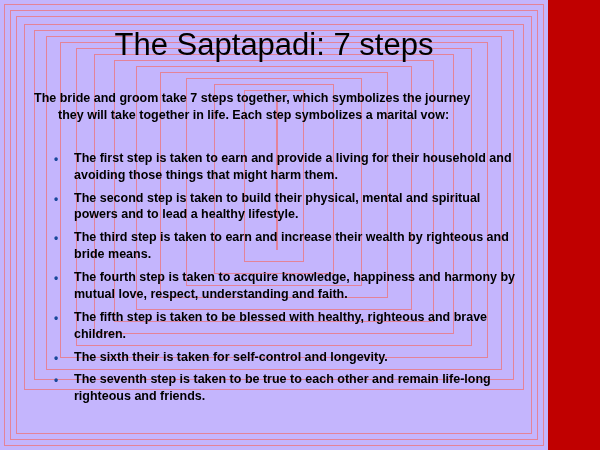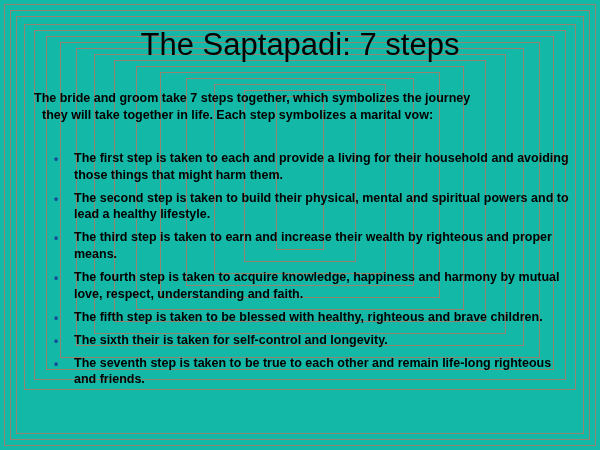--- a/index.html
+++ b/index.html
@@ -9,23 +9,23 @@
   body {
     width: 600px;
     height: 450px;
     overflow: hidden;
     font-family: "Liberation Sans", sans-serif;
     background: #c00000;
   }
 
   .slide {
     position: relative;
-    width: 600px;
+    width: 548px;
     height: 450px;
-    background: #14b8a6;
+    background: #c4b5fd;
     overflow: hidden;
   }
 
   
   .frames {
     position: absolute;
     inset: 0;
     pointer-events: none;
   }
   .frame {
@@ -56,21 +56,21 @@
   .intro {
     color: #000000;
     font-size: 12.5px;
     font-weight: bold;
     line-height: 1.35;
     margin: 28px 0 0 8px;
     padding-right: 6px;
   }
   .intro .cont {
     display: block;
-    padding-left: 8px;
+    padding-left: 24px;
   }
 
   ul.steps {
     list-style: none;
     margin: 26px 0 0 0;
     padding: 0 4px 0 28px;
   }
   ul.steps li {
     position: relative;
     color: #000000;
@@ -121,29 +121,29 @@
     <h1 class="title">The Saptapadi:  7 steps</h1>
 
     <p class="intro">
       <span>The bride and groom take 7 steps together, which symbolizes the journey</span>
       <span class="cont">they will take together in life.   Each step symbolizes a marital vow:</span>
     </p>
 
     <ul class="steps">
       <li>
         <span class="bullet">•</span>
-        <span class="txt">The first step is taken to each and provide a living for their household and avoiding those things that might harm them.</span>
+        <span class="txt">The first step is taken to earn and provide a living for their household and avoiding those things that might harm them.</span>
       </li>
       <li>
         <span class="bullet">•</span>
         <span class="txt">The second step is taken to build their physical, mental and spiritual powers and to lead a healthy lifestyle.</span>
       </li>
       <li>
         <span class="bullet">•</span>
-        <span class="txt">The third step is taken to earn and increase their wealth by righteous and proper means.</span>
+        <span class="txt">The third step is taken to earn and increase their wealth by righteous and bride means.</span>
       </li>
       <li>
         <span class="bullet">•</span>
         <span class="txt">The fourth step is taken to acquire knowledge, happiness and harmony by mutual love, respect, understanding and faith.</span>
       </li>
       <li>
         <span class="bullet">•</span>
         <span class="txt">The fifth step is taken to be blessed with healthy, righteous and brave children.</span>
       </li>
       <li>

